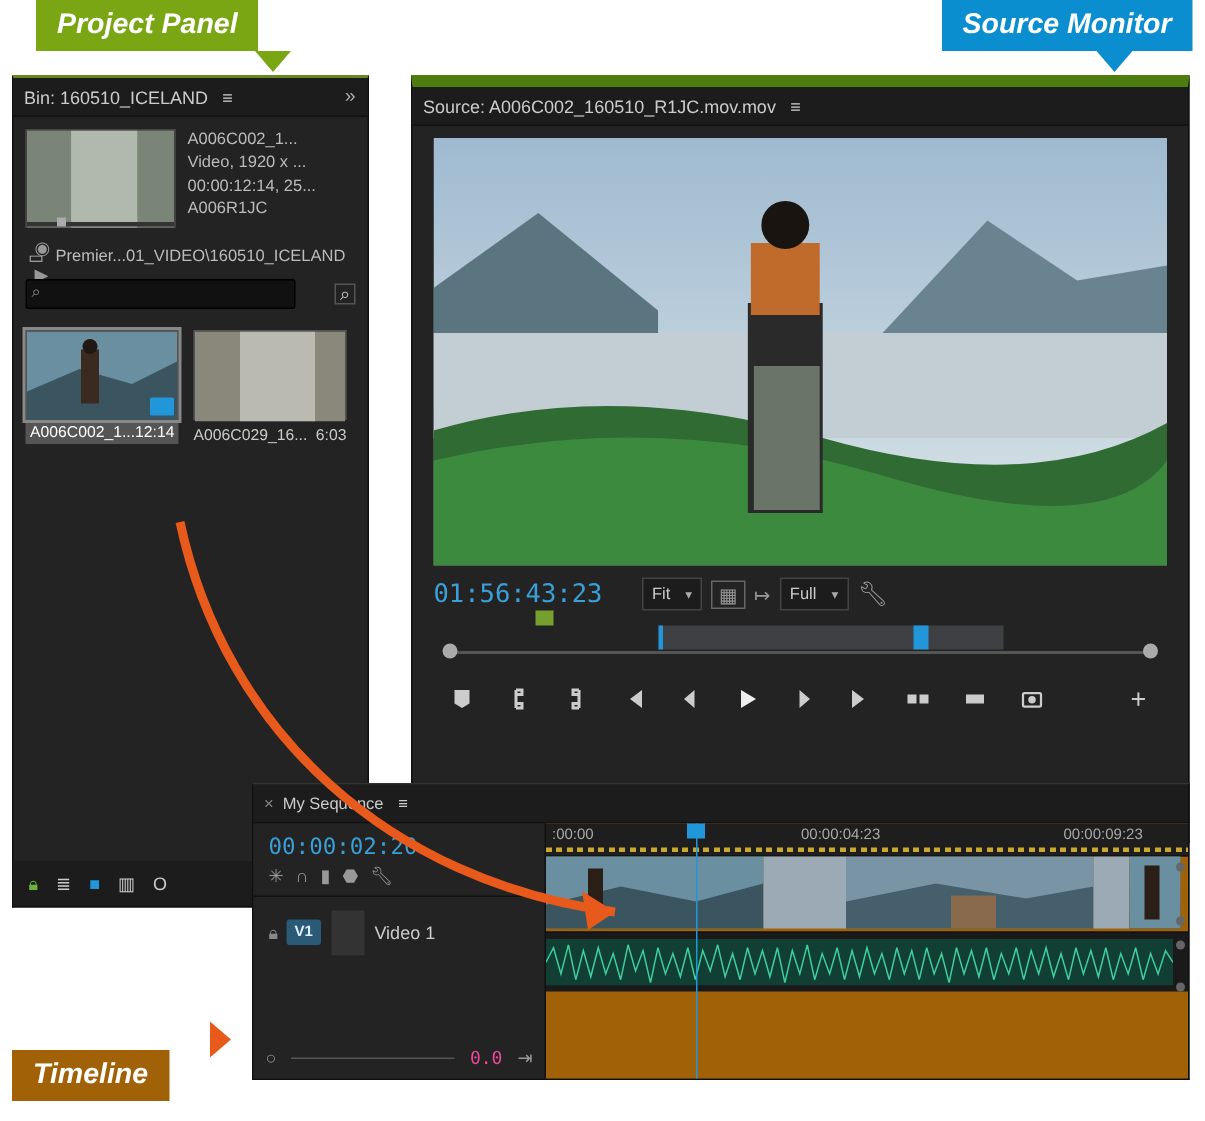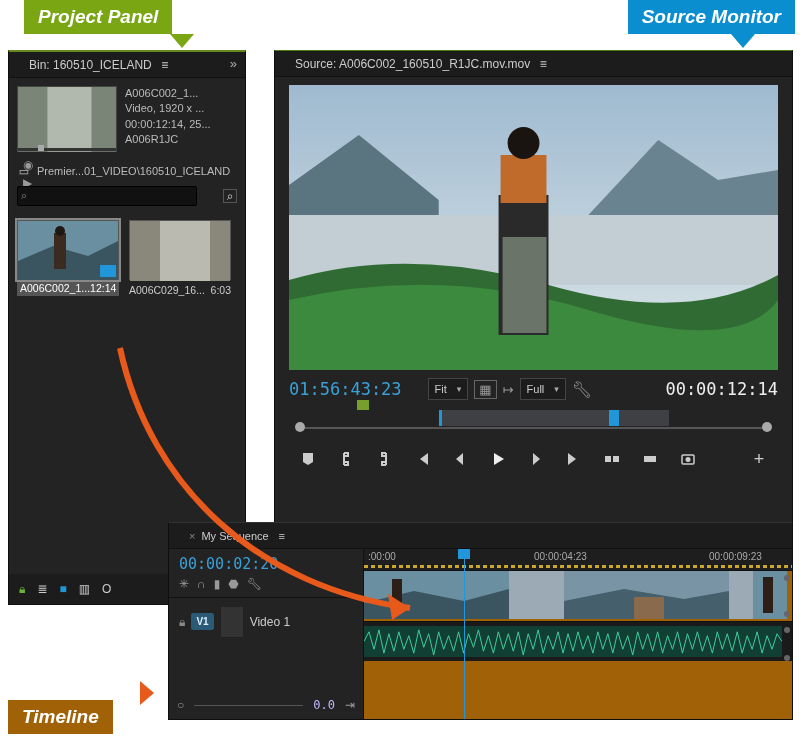--- a/index.html
+++ b/index.html
@@ -36,21 +36,21 @@
   .arrow-orange { bottom:42px; left:140px; border-top:12px solid transparent; border-bottom:12px solid transparent; border-left:14px solid #e8591c;}
 
   
   .panel {
     position: absolute;
     background: #232323;
     border: 1px solid #0f0f0f;
   }
   .panel-head {
     background: #1c1c1c;
-    padding: 0 20px;
+    padding: 0 7px;
     height: 26px;
     display: flex; align-items: center; gap: 6px;
     font-size: 12px;
     border-bottom: 1px solid #111;
   }
   .small-icon { width:14px; height:14px; display:inline-flex; align-items:center; justify-content:center; }
 
   
   #project-panel { left: 8px; top: 50px; width: 238px; height: 555px; border-top:2px solid #668820;}
   #project-panel .chevrons { position:absolute; right:8px; top:4px; color:#aaa; font-size:13px; }
@@ -72,21 +72,21 @@
   .gi-thumb.selected { outline:2px solid #888; }
   .gi-icon { position:absolute; right:2px; bottom:2px; width:16px; height:12px; background:#2196d8; border-radius:1px;}
   .gi-row { display:flex; justify-content:space-between; font-size:10.5px; color:#ccc; padding-top:4px;}
   .gi-row.selected { background:#555; padding:2px 3px; color:#fff;}
 
   .project-footer { position:absolute; bottom:0; left:0; right:0; height:30px; background:#1c1c1c; display:flex; align-items:center; gap:12px; padding:0 10px;}
   .lock-icon { color:#6bb33b; }
   .footer-spacer{flex:1;}
 
   
-  #source-monitor { left: 274px; top: 50px; width: 519px; height: 512px; border-top:1px solid #4d7c0f;}
+  #source-monitor { left: 274px; top: 50px; width: 519px; height: 512px; border-top:8px solid #4d7c0f;}
   .monitor-view { margin:8px 14px; height:285px; position:relative; }
   .monitor-view svg { width:100%; height:100%; }
   .monitor-controls { padding:0 14px; }
   .ctrl-row1 { display:flex; align-items:center; gap:6px; font-size:13px; }
   .tc-left { color:#3aa0d8; font-size:17px; font-family: monospace;}
   .tc-right{ color:#eee; font-size:17px; font-family: monospace; margin-left:auto; padding-left:8px;}
   .combo { height:22px; background:#1c1c1c; border:1px solid #444; padding:0 6px; display:flex; align-items:center; gap:10px; font-size:11px;}
   .combo .arr { font-size:9px; color:#aaa;}
   .mon-icon { color:#999;}
   .scrubber { position:relative; height:30px; margin-top:10px;}
@@ -119,21 +119,21 @@
   .ruler-lbl { position:absolute; top:2px;}
   .playhead { position:absolute; top:0; bottom:0; width:1px; background:#2196d8;}
   .playhead-top { position:absolute; top:0; width:12px; height:10px; background:#2196d8; margin-left:-6px;}
   .tl-video { position:absolute; top:22px; left:0; right:0; height:48px; display:flex;}
   .tl-clip { position:absolute; top:0; height:48px; }
   .tl-clip.vid1 { background:linear-gradient(#5a7a7f,#3d5a60);}
   .tl-clip.vid2 { background:#9ab3c9; opacity:.9;}
   .tl-audio-lane { position:absolute; top:72px; left:0; right:0; height:40px; background:#1a1a1a; border-top:1px solid #111;}
   .wave { position:absolute; top:4px; bottom:4px; left:0; right:10px; }
   .tl-bottom-scrub { position:absolute; left:0; right:0; bottom:4px; height:20px; display:flex; align-items:center; gap:10px; padding:0 8px; color:#999;}
-  .bs-num { color:#c4b5fd; font-family:monospace; font-size:12px; }
+  .bs-num { color:#ec4899; font-family:monospace; font-size:12px; }
 
   
   #drag-arrow { position:absolute; z-index:90; left:110px; top:338px; width:320px; height:300px; pointer-events:none;}
 
   
   .tl-clip svg{ width:100%; height:100%; }
 
   .circle-side { position:absolute; right:2px; width:6px; height:6px; border-radius:50%; background:#666;}
 </style>
 </head>
@@ -256,21 +256,20 @@
           <span>Fit</span>
           <span class="arr">▾</span>
         </div>
       <span class="mon-icon" style="border:1px solid #666;padding:1px 4px;">▦</span>
       <span class="mon-icon">↦</span>
       <div class="combo">
           <span>Full</span>
           <span class="arr">▾</span>
         </div>
       <span class="mon-icon" style="font-size:16px;">🔧︎</span>
-      <span class="tc-right">00:00:12:14</span>
     </div>
 
     <div class="scrubber">
       <div class="scrub-mark"></div>
       <div class="scrub-region"></div>
       <div class="scrub-in"></div>
       <div class="scrub-head"></div>
       <div class="scrub-track"></div>
       <div class="scrub-start"></div>
       <div class="scrub-end"></div>

